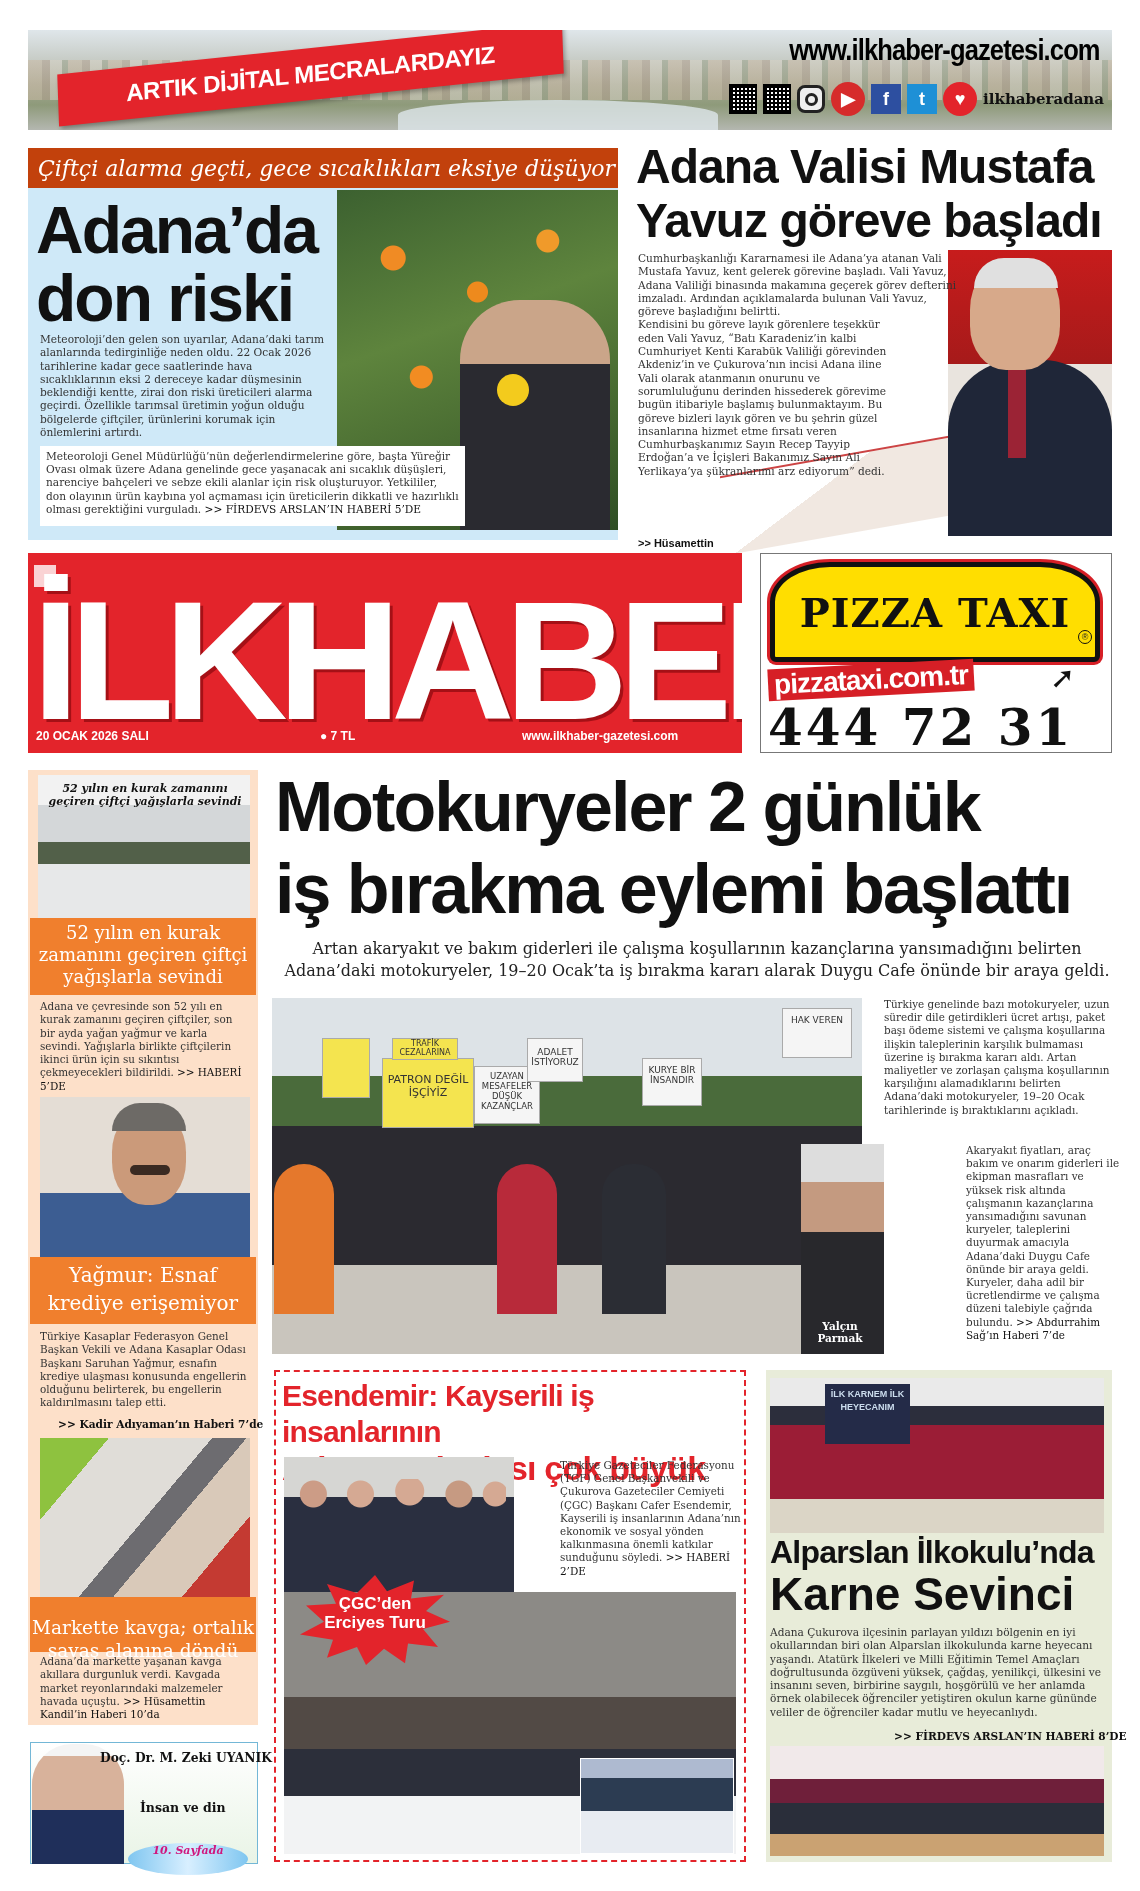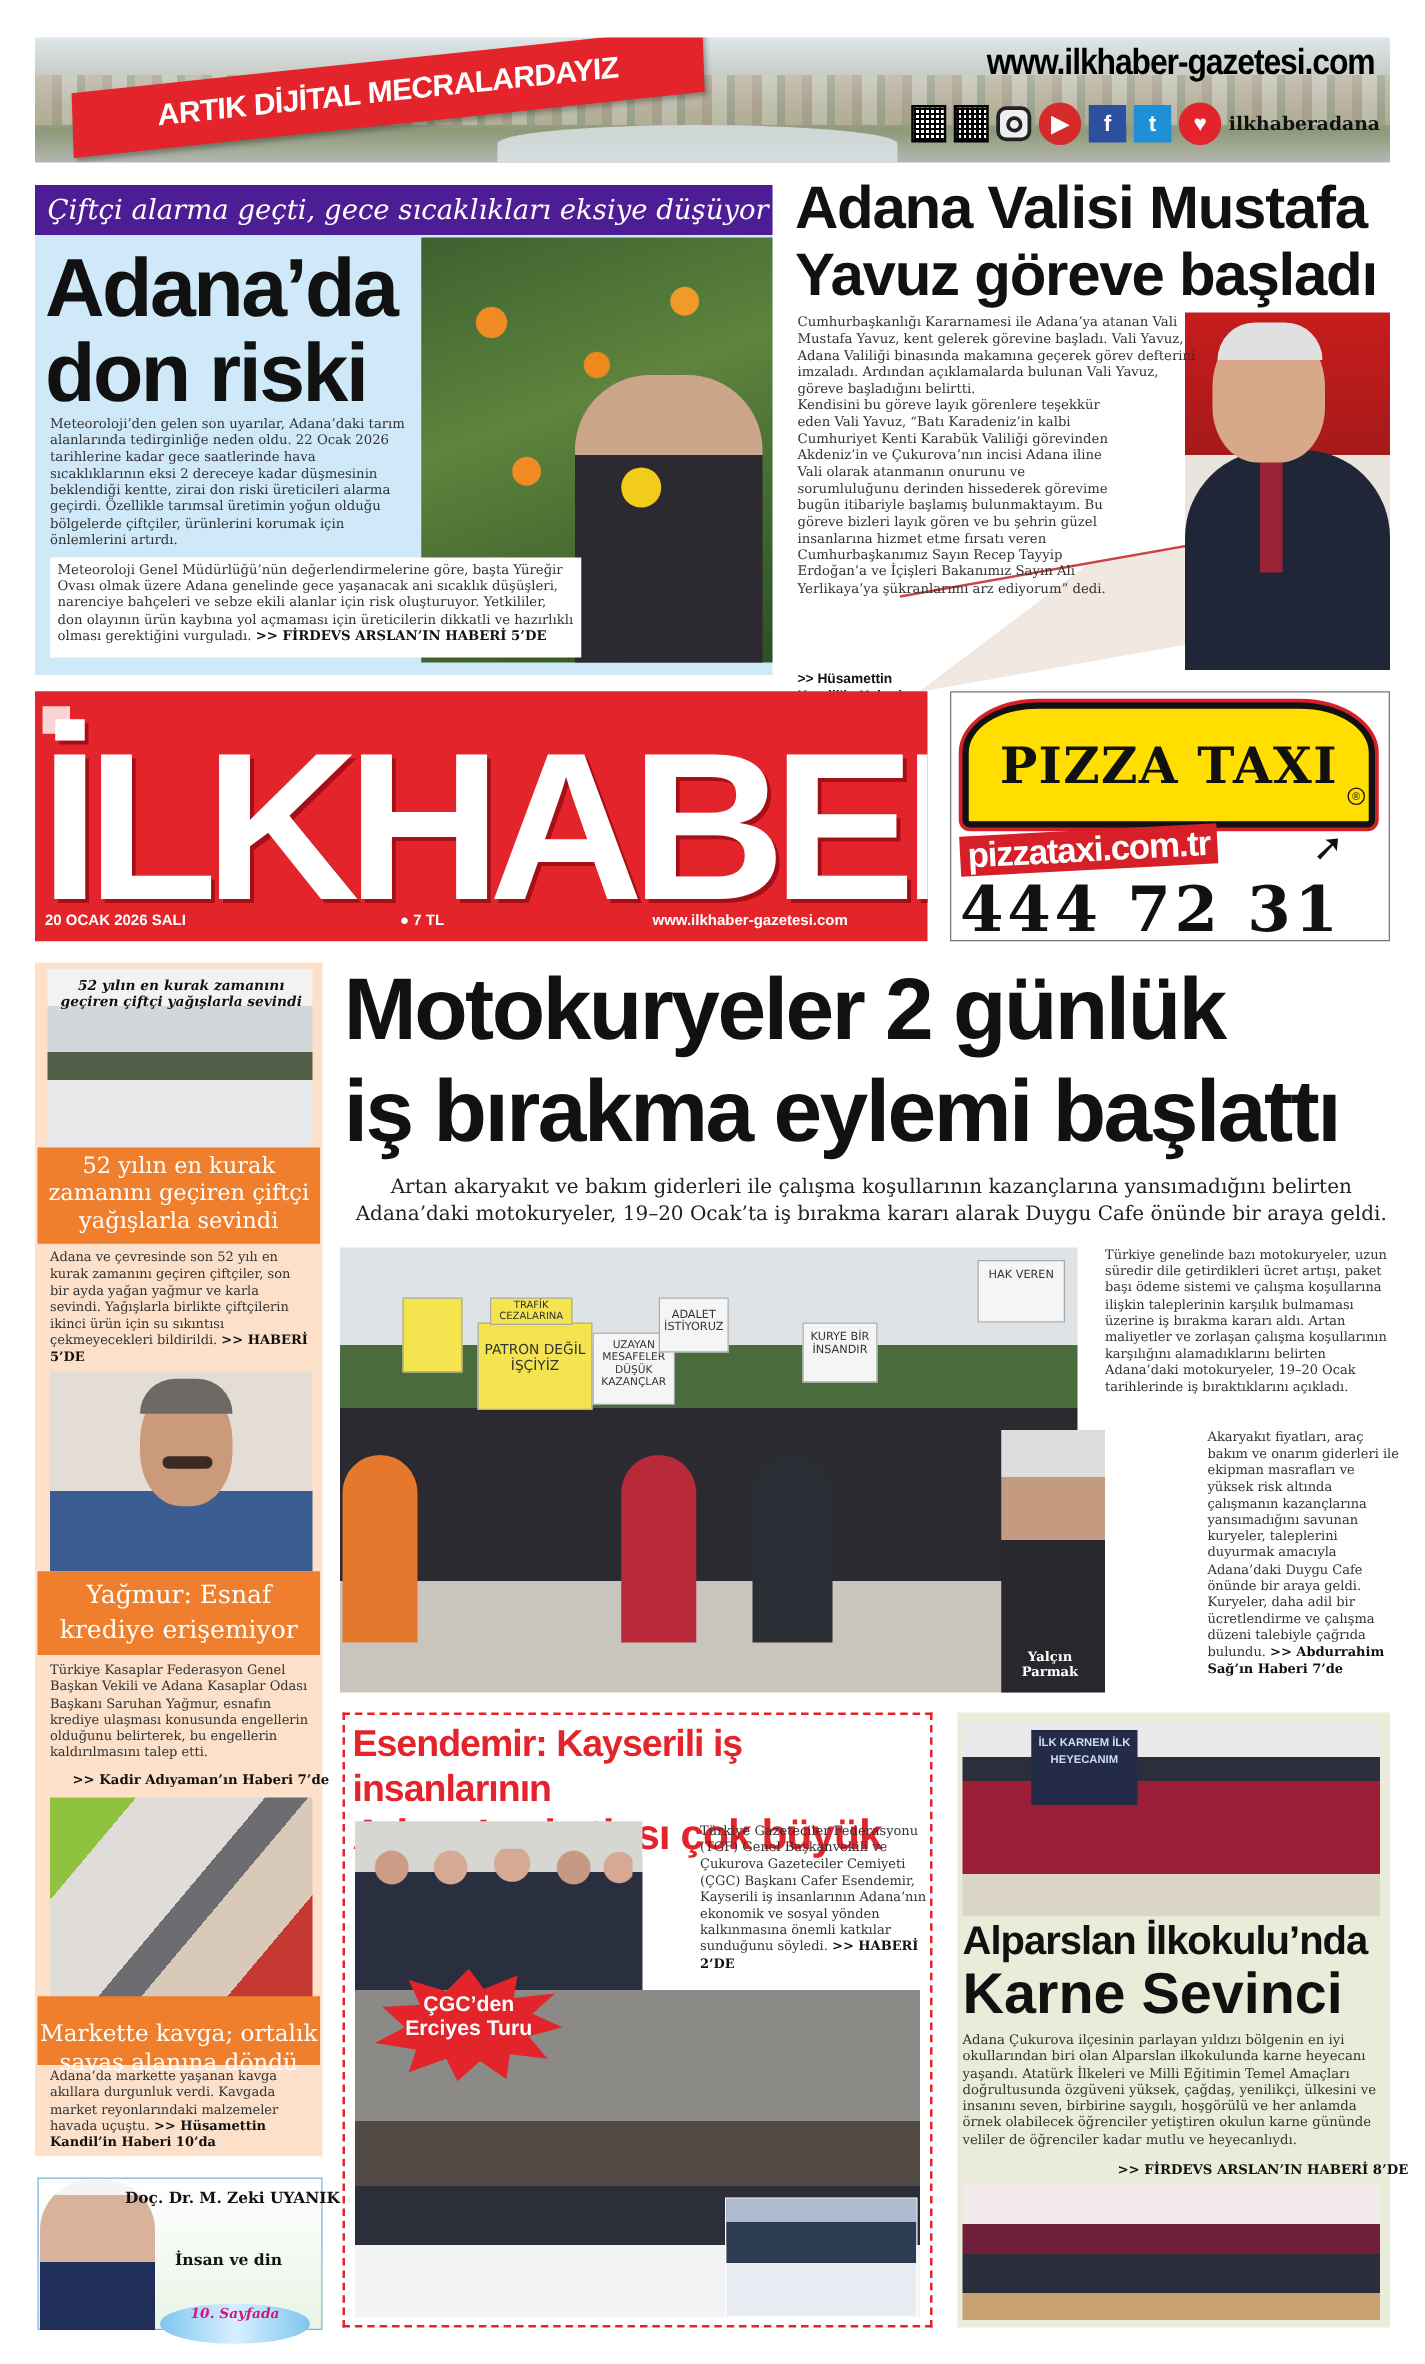--- a/index.html
+++ b/index.html
@@ -25,35 +25,35 @@
   .soc.ig { border: 3px solid #222; border-radius: 8px; background: #eee; width: 28px; height: 28px; }
   .soc.ig span { width: 13px; height: 13px; border: 3px solid #222; border-radius: 50%; }
   .soc.yt { background: #d62b2b; border-radius: 50%; width: 34px; height: 34px; }
   .soc.fb { background: #2d4fa0; }
   .soc.tw { background: #1e90d6; }
   .soc.heart { background: #e3242b; border-radius: 50%; width: 34px; height: 34px; }
   .soc-handle { font-family: "DejaVu Serif", serif; font-weight: 700; font-size: 15px; color: #111; }
 
   
   .frost-box { left: 28px; top: 148px; width: 590px; height: 392px; background: #cfe9f8; }
-  .frost-kicker { left: 28px; top: 148px; width: 590px; height: 40px; background: #4c1d95;
+  .frost-kicker { left: 28px; top: 148px; width: 590px; height: 40px; background: #c2410c;
     color: #fff; font-style: italic; font-size: 22px; display: flex; align-items: center; padding-left: 10px; font-family: "DejaVu Serif", serif; white-space: nowrap; overflow: hidden; }
   .frost-title { left: 36px; top: 196px; font-family: "Liberation Sans", sans-serif; font-weight: 900; font-size: 66px; line-height: 68px; color: #111; letter-spacing: -2px; }
   .frost-photo { left: 337px; top: 190px; width: 281px; height: 340px;
     background: radial-gradient(circle at 20% 20%, #f08b24 0 12px, transparent 13px),
                 radial-gradient(circle at 50% 30%, #ee8a1d 0 10px, transparent 11px),
                 radial-gradient(circle at 75% 15%, #f09a2a 0 11px, transparent 12px),
                 radial-gradient(circle at 30% 55%, #f28c22 0 11px, transparent 12px),
                 radial-gradient(circle at 15% 80%, #ef8d24 0 10px, transparent 11px),
                 linear-gradient(160deg, #3c6130 0%, #5e843d 40%, #2f4e24 100%); }
   .frost-man { left: 460px; top: 300px; width: 150px; height: 230px; background: linear-gradient(180deg, #caa589 0 28%, #2a2a30 28% 100%); border-radius: 60px 60px 0 0; }
   .frost-lemon { left: 497px; top: 374px; width: 32px; height: 32px; background: #f3cb1d; border-radius: 50%; }
   .frost-lede { left: 40px; top: 333px; width: 290px; font-size: 10.6px; line-height: 13.3px; color: #333; }
   .frost-more { left: 40px; top: 446px; width: 425px; height: 80px; background: #fff; padding: 4px 6px; font-size: 10.6px; line-height: 13.2px; color: #333; }
-  .byline-strong { font-weight: 700; color: #111; }
+  .byline-strong { font-weight: 400; color: #111; }
 
   
   .vali-title { left: 636px; top: 140px; font-family: "Liberation Sans", sans-serif; font-weight: 900; font-size: 48px; line-height: 54px; color: #111; letter-spacing: -1px; }
   .vali-body { left: 638px; top: 252px; width: 320px; font-size: 10.6px; line-height: 13.3px; color: #333; }
   .vali-byline { left: 638px; top: 492px; font-family: "Liberation Sans", sans-serif; font-weight: 700; font-size: 11px; line-height: 14px; color: #111; margin-top: 44px; }
   .vali-photo { left: 948px; top: 250px; width: 164px; height: 286px; background: linear-gradient(180deg, #c71c1c 0%, #a61a1a 40%, #e9e4de 40%); overflow: hidden; }
   .vali-photo .head { position: absolute; left: 22px; top: 10px; width: 90px; height: 110px; border-radius: 45% 45% 40% 40%; background: #d7a98a; }
   .vali-photo .hair { position: absolute; left: 26px; top: 8px; width: 84px; height: 30px; border-radius: 40px 40px 0 0; background: #e0e0e0; }
   .vali-photo .suit { position: absolute; left: 0; top: 110px; width: 164px; height: 176px; background: #1f2638; border-radius: 70px 70px 0 0; }
   .vali-photo .tie { position: absolute; left: 60px; top: 118px; width: 18px; height: 90px; background: #9b2335; }

